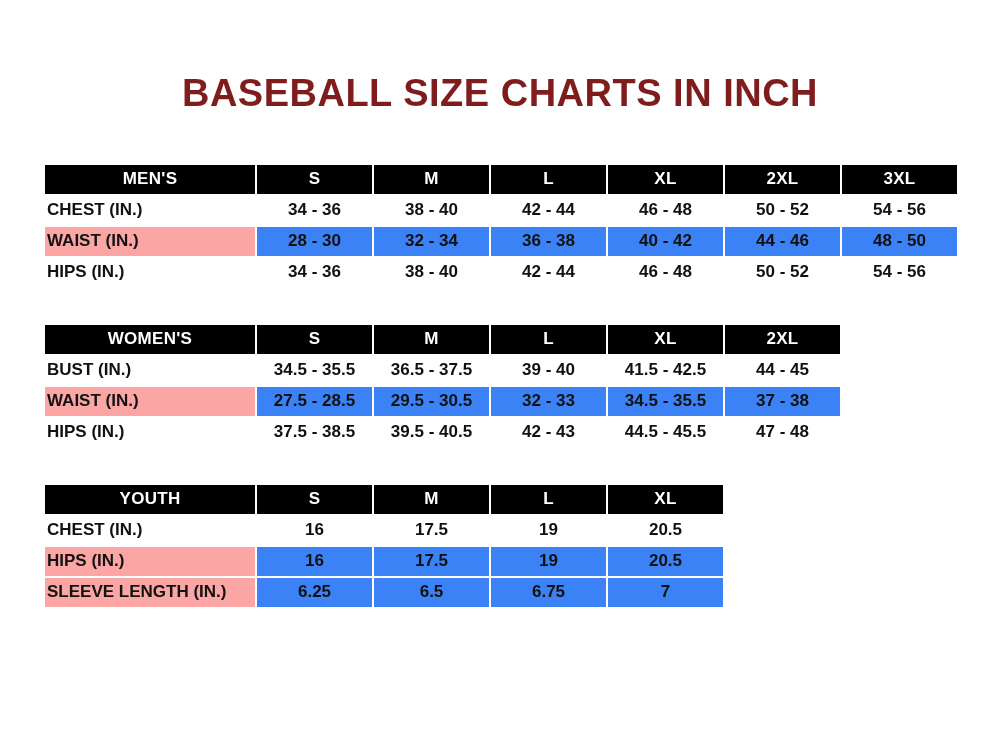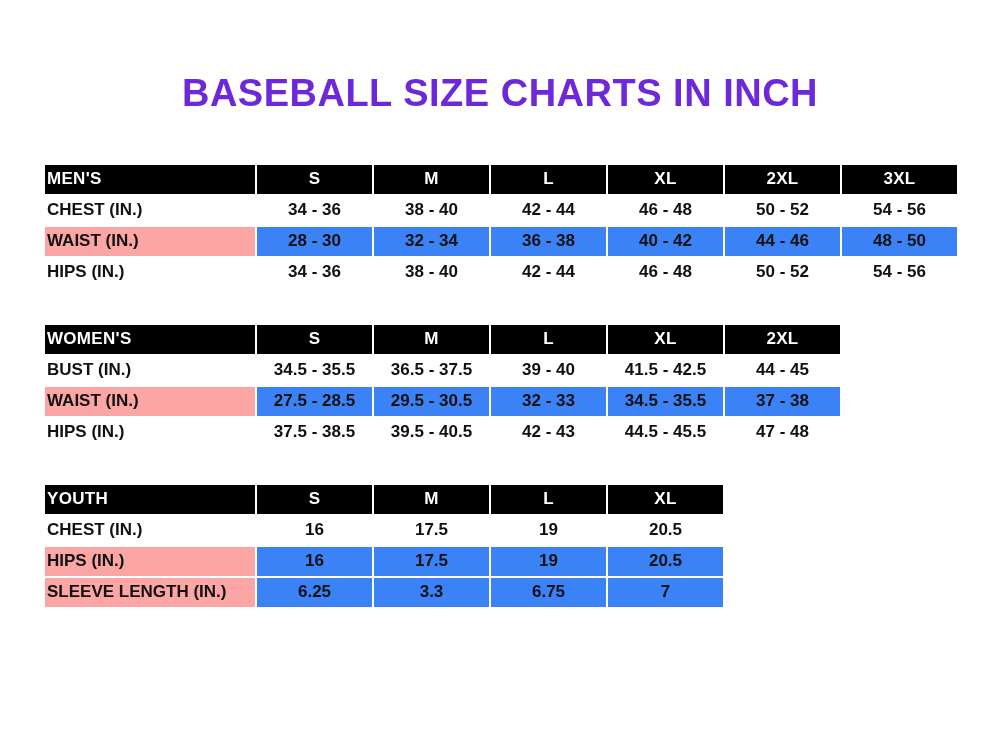--- a/index.html
+++ b/index.html
@@ -18,21 +18,21 @@
     position: relative;
     width: 1000px;
     height: 752px;
     box-sizing: border-box;
   }
   .title {
     text-align: center;
     font-size: 38px;
     font-weight: bold;
     letter-spacing: 0.5px;
-    color: #6d28d9;
+    color: #7f1d1d;
     margin: 0;
     padding-top: 73px;
     line-height: 1.1;
   }
 
   .charts {
     margin-top: 48px;
     padding-left: 43px;
     padding-right: 43px;
   }
@@ -55,21 +55,21 @@
   }
   
   table.size-table thead th {
     background: #000000;
     color: #ffffff;
     font-size: 17px;
     letter-spacing: 0.3px;
     border: 2px solid #ffffff;
   }
   table.size-table thead th.label-col {
-    text-align: left;
+    text-align: center;
   }
   
   table.size-table tbody tr.odd td {
     background: #ffffff;
   }
   table.size-table tbody tr.even td {
     background: #3b82f6;
   }
   table.size-table tbody td.label-col {
     background: #ffffff;
@@ -235,21 +235,21 @@
         <tr class="even">
           <td class="label-col youth-label">HIPS (IN.)</td>
           <td>16</td>
           <td>17.5</td>
           <td>19</td>
           <td>20.5</td>
         </tr>
         <tr class="even">
           <td class="label-col youth-label">SLEEVE LENGTH (IN.)</td>
           <td>6.25</td>
-          <td>3.3</td>
+          <td>6.5</td>
           <td>6.75</td>
           <td>7</td>
         </tr>
       </tbody>
     </table>
 
   </div>
 </div>
 
 </body></html>

